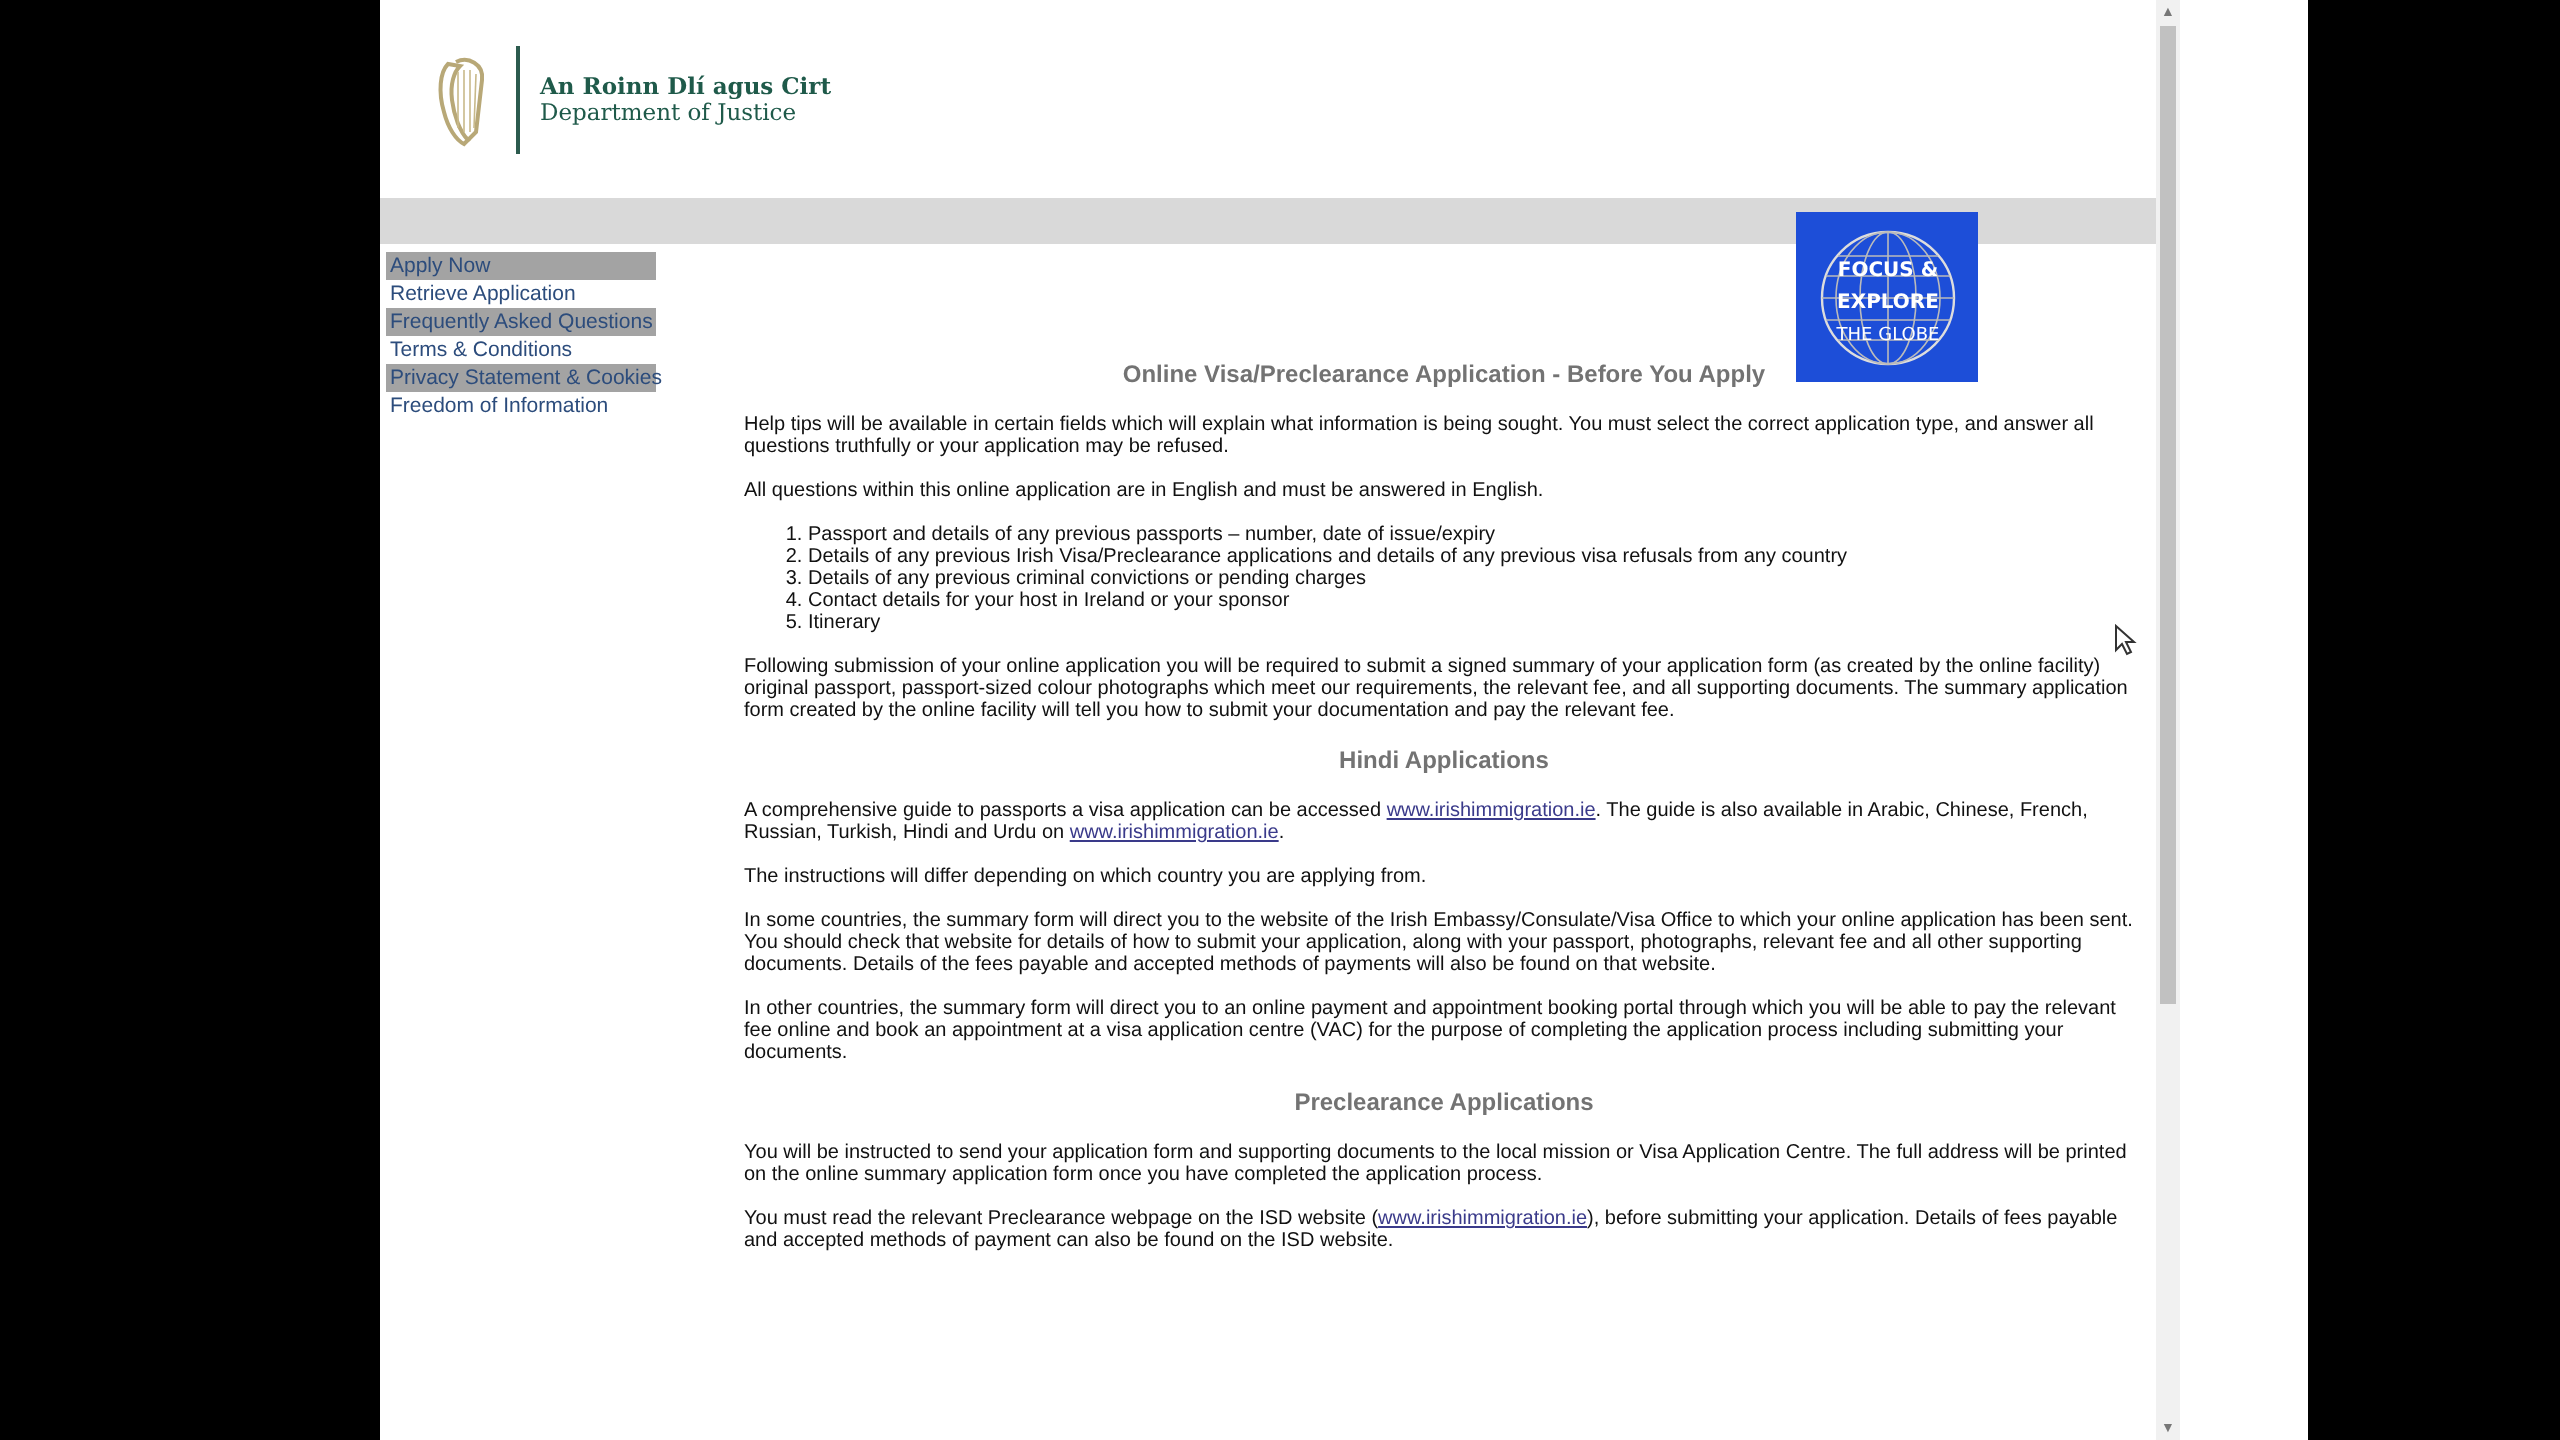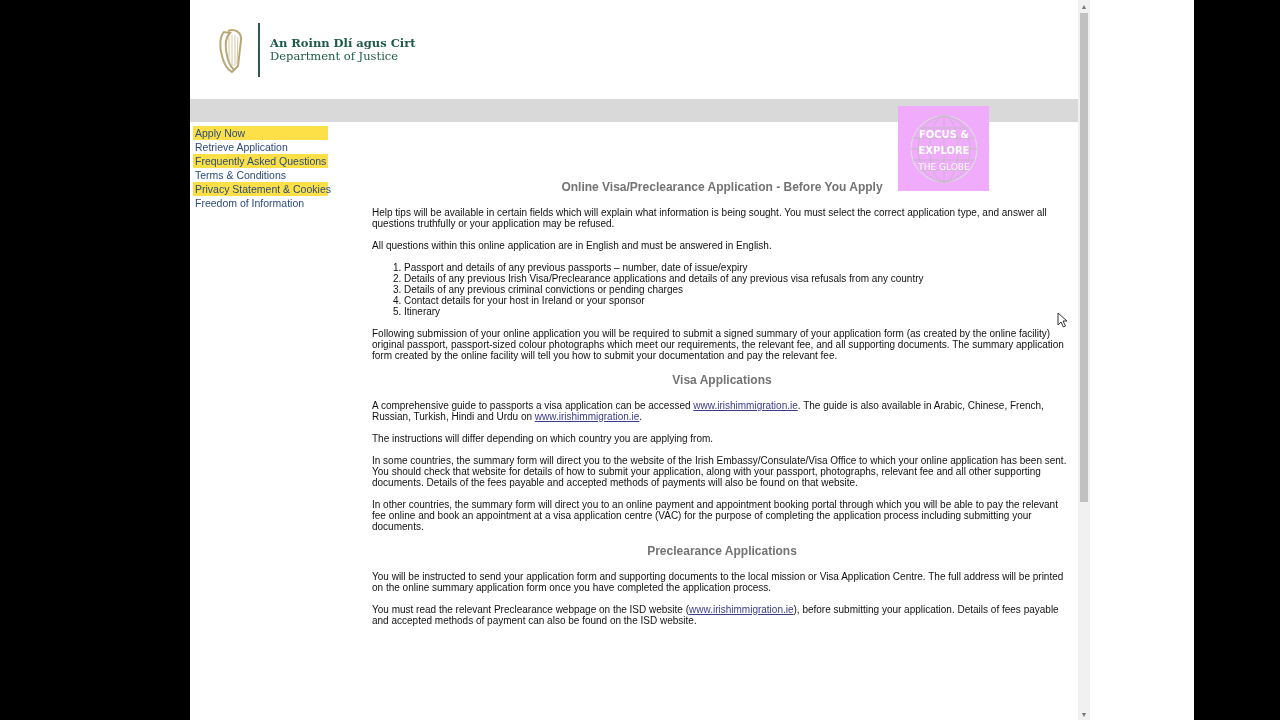--- a/index.html
+++ b/index.html
@@ -2,21 +2,21 @@
 <html><head>
 <meta charset="utf-8">
 <style>
   html, body { margin:0; padding:0; }
   body {
     width:1280px; height:720px; overflow:hidden; background:#000;
     font-family:"Liberation Sans", sans-serif; position:relative;
   }
   .page {
     position:absolute; left:190px; top:0; width:964px; height:720px;
-    background:#fff; overflow:hidden;padding-left:40px;
+    background:#fff; overflow:hidden;
   }
   .scrollbar {
     position:absolute; left:1078px; top:0; width:12px; height:720px; background:#f1f1f1;
   }
   .scrollbar .arrow-up, .scrollbar .arrow-down {
     position:absolute; left:0; width:12px; height:12px; display:flex; align-items:center; justify-content:center;
     color:#777; font-size:7px;
   }
   .scrollbar .arrow-up { top:0; }
   .scrollbar .arrow-down { bottom:0; }
@@ -24,29 +24,29 @@
     position:absolute; left:2px; top:13px; width:8px; height:489px; background:#c1c1c1;
   }
   .header { position:absolute; left:0; top:0; width:888px; height:99px; }
   .logo { position:absolute; left:26px; top:22px; height:56px; display:flex; align-items:center; }
   .harp { width:30px; height:48px; }
   .logo-divider { width:2px; height:54px; background:#2c5b4e; margin-left:12px; margin-right:10px; }
   .logo-text { color:#1f5a4a; font-family:"DejaVu Serif", serif; font-size:11.5px; line-height:13px; }
   .logo-text .ga { font-weight:bold; }
   .gray-bar { position:absolute; left:0; top:99px; width:888px; height:23px; background:#d9d9d9; }
   .badge {
-    position:absolute; left:708px; top:106px; width:91px; height:85px; background:#f0abfc;
+    position:absolute; left:708px; top:106px; width:91px; height:85px; background:#1d4ed8;
     display:flex; align-items:center; justify-content:center;
   }
   .nav { position:absolute; left:3px; top:126px; width:135px; }
   .nav a {
     display:block; font-size:10.5px; color:#2c4c7c; text-decoration:none; line-height:14px;
     padding-left:2px; white-space:nowrap;
   }
-  .nav a.shaded { background:#fde047; }
+  .nav a.shaded { background:#a3a3a3; }
   .content {
     position:absolute; left:182px; top:182px; width:700px; color:#111; font-size:10px; line-height:11px;
   }
   .content h1, .content h2 {
     font-size:12px; font-weight:bold; color:#737373; text-align:center; margin:0;
   }
   .content h1 { padding-left:0; margin-bottom:14px; }
   .content h2 { margin:0 0 14px 0; }
   .content p { margin:0 0 11px 0; }
   .content ol { margin:0 0 11px 0; padding-left:32px; }
@@ -110,21 +110,21 @@
     <p>All questions within this online application are in English and must be answered in English.</p>
     <ol>
       <li>Passport and details of any previous passports – number, date of issue/expiry</li>
       <li>Details of any previous Irish Visa/Preclearance applications and details of any previous visa refusals from any country</li>
       <li>Details of any previous criminal convictions or pending charges</li>
       <li>Contact details for your host in Ireland or your sponsor</li>
       <li>Itinerary</li>
     </ol>
     <p style="margin-bottom:14px;">Following submission of your online application you will be required to submit a signed summary of your application form (as created by the online facility) original passport, passport-sized colour photographs which meet our requirements, the relevant fee, and all supporting documents. The summary application form created by the online facility will tell you how to submit your documentation and pay the relevant fee.</p>
 
-    <h2>Visa Applications</h2>
+    <h2>Hindi Applications</h2>
     <p><span>A comprehensive guide to passports a visa application can be accessed </span><a>www.irishimmigration.ie</a><span>. The guide is also available in Arabic, Chinese, French, Russian, Turkish, Hindi and Urdu on </span><a>www.irishimmigration.ie</a><span>.</span></p>
     <p>The instructions will differ depending on which country you are applying from.</p>
     <p>In some countries, the summary form will direct you to the website of the Irish Embassy/Consulate/Visa Office to which your online application has been sent. You should check that website for details of how to submit your application, along with your passport, photographs, relevant fee and all other supporting documents. Details of the fees payable and accepted methods of payments will also be found on that website.</p>
     <p style="margin-bottom:14px;">In other countries, the summary form will direct you to an online payment and appointment booking portal through which you will be able to pay the relevant fee online and book an appointment at a visa application centre (VAC) for the purpose of completing the application process including submitting your documents.</p>
 
     <h2>Preclearance Applications</h2>
     <p>You will be instructed to send your application form and supporting documents to the local mission or Visa Application Centre. The full address will be printed on the online summary application form once you have completed the application process.</p>
     <p><span>You must read the relevant Preclearance webpage on the ISD website (</span><a>www.irishimmigration.ie</a><span>), before submitting your application. Details of fees payable and accepted methods of payment can also be found on the ISD website.</span></p>
   </div>
 </div>

